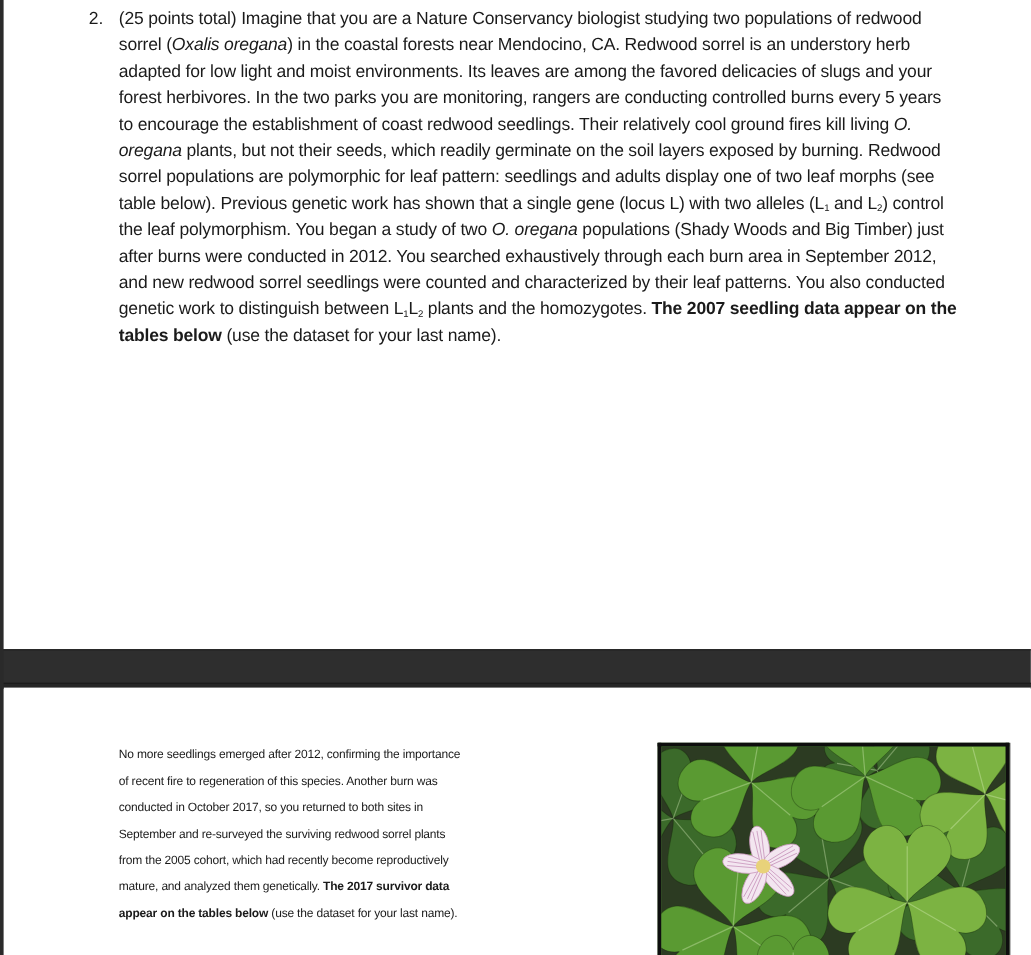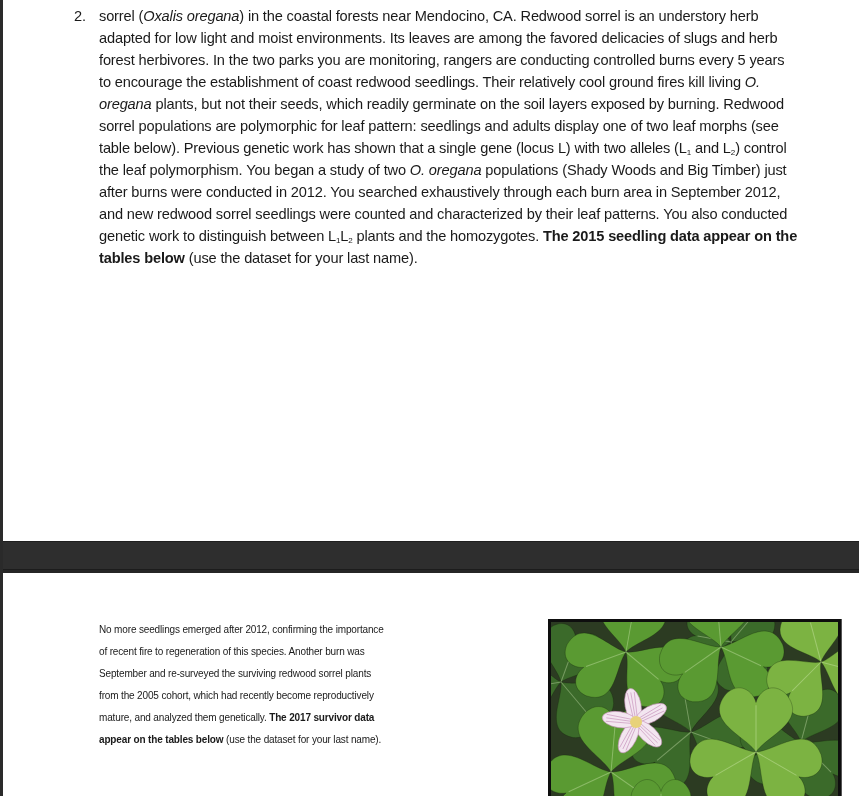--- a/index.html
+++ b/index.html
@@ -59,41 +59,43 @@
   </style>
 </head>
 <body>
 
 <div class="viewer">
   <div class="left-edge"></div>
 
   <div class="page page-1">
     <div class="q-number">2.</div>
     <div class="q-body" id="q-body">
+        <span class="line"><span>(25 points total) Imagine that you are a Nature Conservancy biologist studying two populations of redwood</span></span>
         <span class="line"><span>sorrel (</span><i>Oxalis oregana</i><span>) in the coastal forests near Mendocino, CA.  Redwood sorrel is an understory herb</span></span>
-        <span class="line"><span>adapted for low light and moist environments.  Its leaves are among the favored delicacies of slugs and herb</span></span>
+        <span class="line"><span>adapted for low light and moist environments.  Its leaves are among the favored delicacies of slugs and your</span></span>
         <span class="line"><span>forest herbivores.  In the two parks you are monitoring, rangers are conducting controlled burns every 5 years</span></span>
         <span class="line"><span>to encourage the establishment of coast redwood seedlings.  Their relatively cool ground fires kill living </span><i>O.</i></span>
         <span class="line"><i>oregana</i><span> plants, but not their seeds, which readily germinate on the soil layers exposed by burning.  Redwood</span></span>
         <span class="line"><span>sorrel populations are polymorphic for leaf pattern: seedlings and adults display one of two leaf morphs (see</span></span>
         <span class="line"><span>table below).  Previous genetic work has shown that a single gene (locus L) with two alleles (L</span><sub>1</sub><span> and L</span><sub>2</sub><span>) control</span></span>
         <span class="line"><span>the leaf polymorphism.  You began a study of two </span><i>O. oregana</i><span> populations (Shady Woods and Big Timber) just</span></span>
         <span class="line"><span>after burns were conducted in 2012.  You searched exhaustively through each burn area in September 2012,</span></span>
         <span class="line"><span>and new redwood sorrel seedlings were counted and characterized by their leaf patterns. You also conducted</span></span>
-        <span class="line"><span>genetic work to distinguish between L</span><sub>1</sub><span>L</span><sub>2</sub><span> plants and the homozygotes. </span><b>The 2015 seedling data appear on the</b></span>
+        <span class="line"><span>genetic work to distinguish between L</span><sub>1</sub><span>L</span><sub>2</sub><span> plants and the homozygotes. </span><b>The 2007 seedling data appear on the</b></span>
         <span class="line"><b>tables below</b><span> (use the dataset for your last name).</span></span>
       </div>
   </div>
 
   <div class="page-gap"></div>
 
   <div class="page page-2">
     <div class="p2-text" id="p2-text">
         <span class="line"><span>No more seedlings emerged after 2012, confirming the importance</span></span>
         <span class="line"><span>of recent fire to regeneration of this species.  Another burn was</span></span>
+        <span class="line"><span>conducted in October 2017, so you returned to both sites in</span></span>
         <span class="line"><span>September and re-surveyed the surviving redwood sorrel plants</span></span>
         <span class="line"><span>from the 2005 cohort, which had recently become reproductively</span></span>
         <span class="line"><span>mature, and analyzed them genetically.  </span><b>The 2017 survivor data</b></span>
         <span class="line"><b>appear on the tables below</b><span> (use the dataset for your last name).</span></span>
       </div>
 
     <div class="photo-frame">
       <svg id="photo-svg" width="287" height="200" viewBox="0 0 287 200">
           <rect x="0" y="0" width="287" height="200" fill="#2c3b22"></rect>
           <g transform="translate(10,60) rotate(20)">

